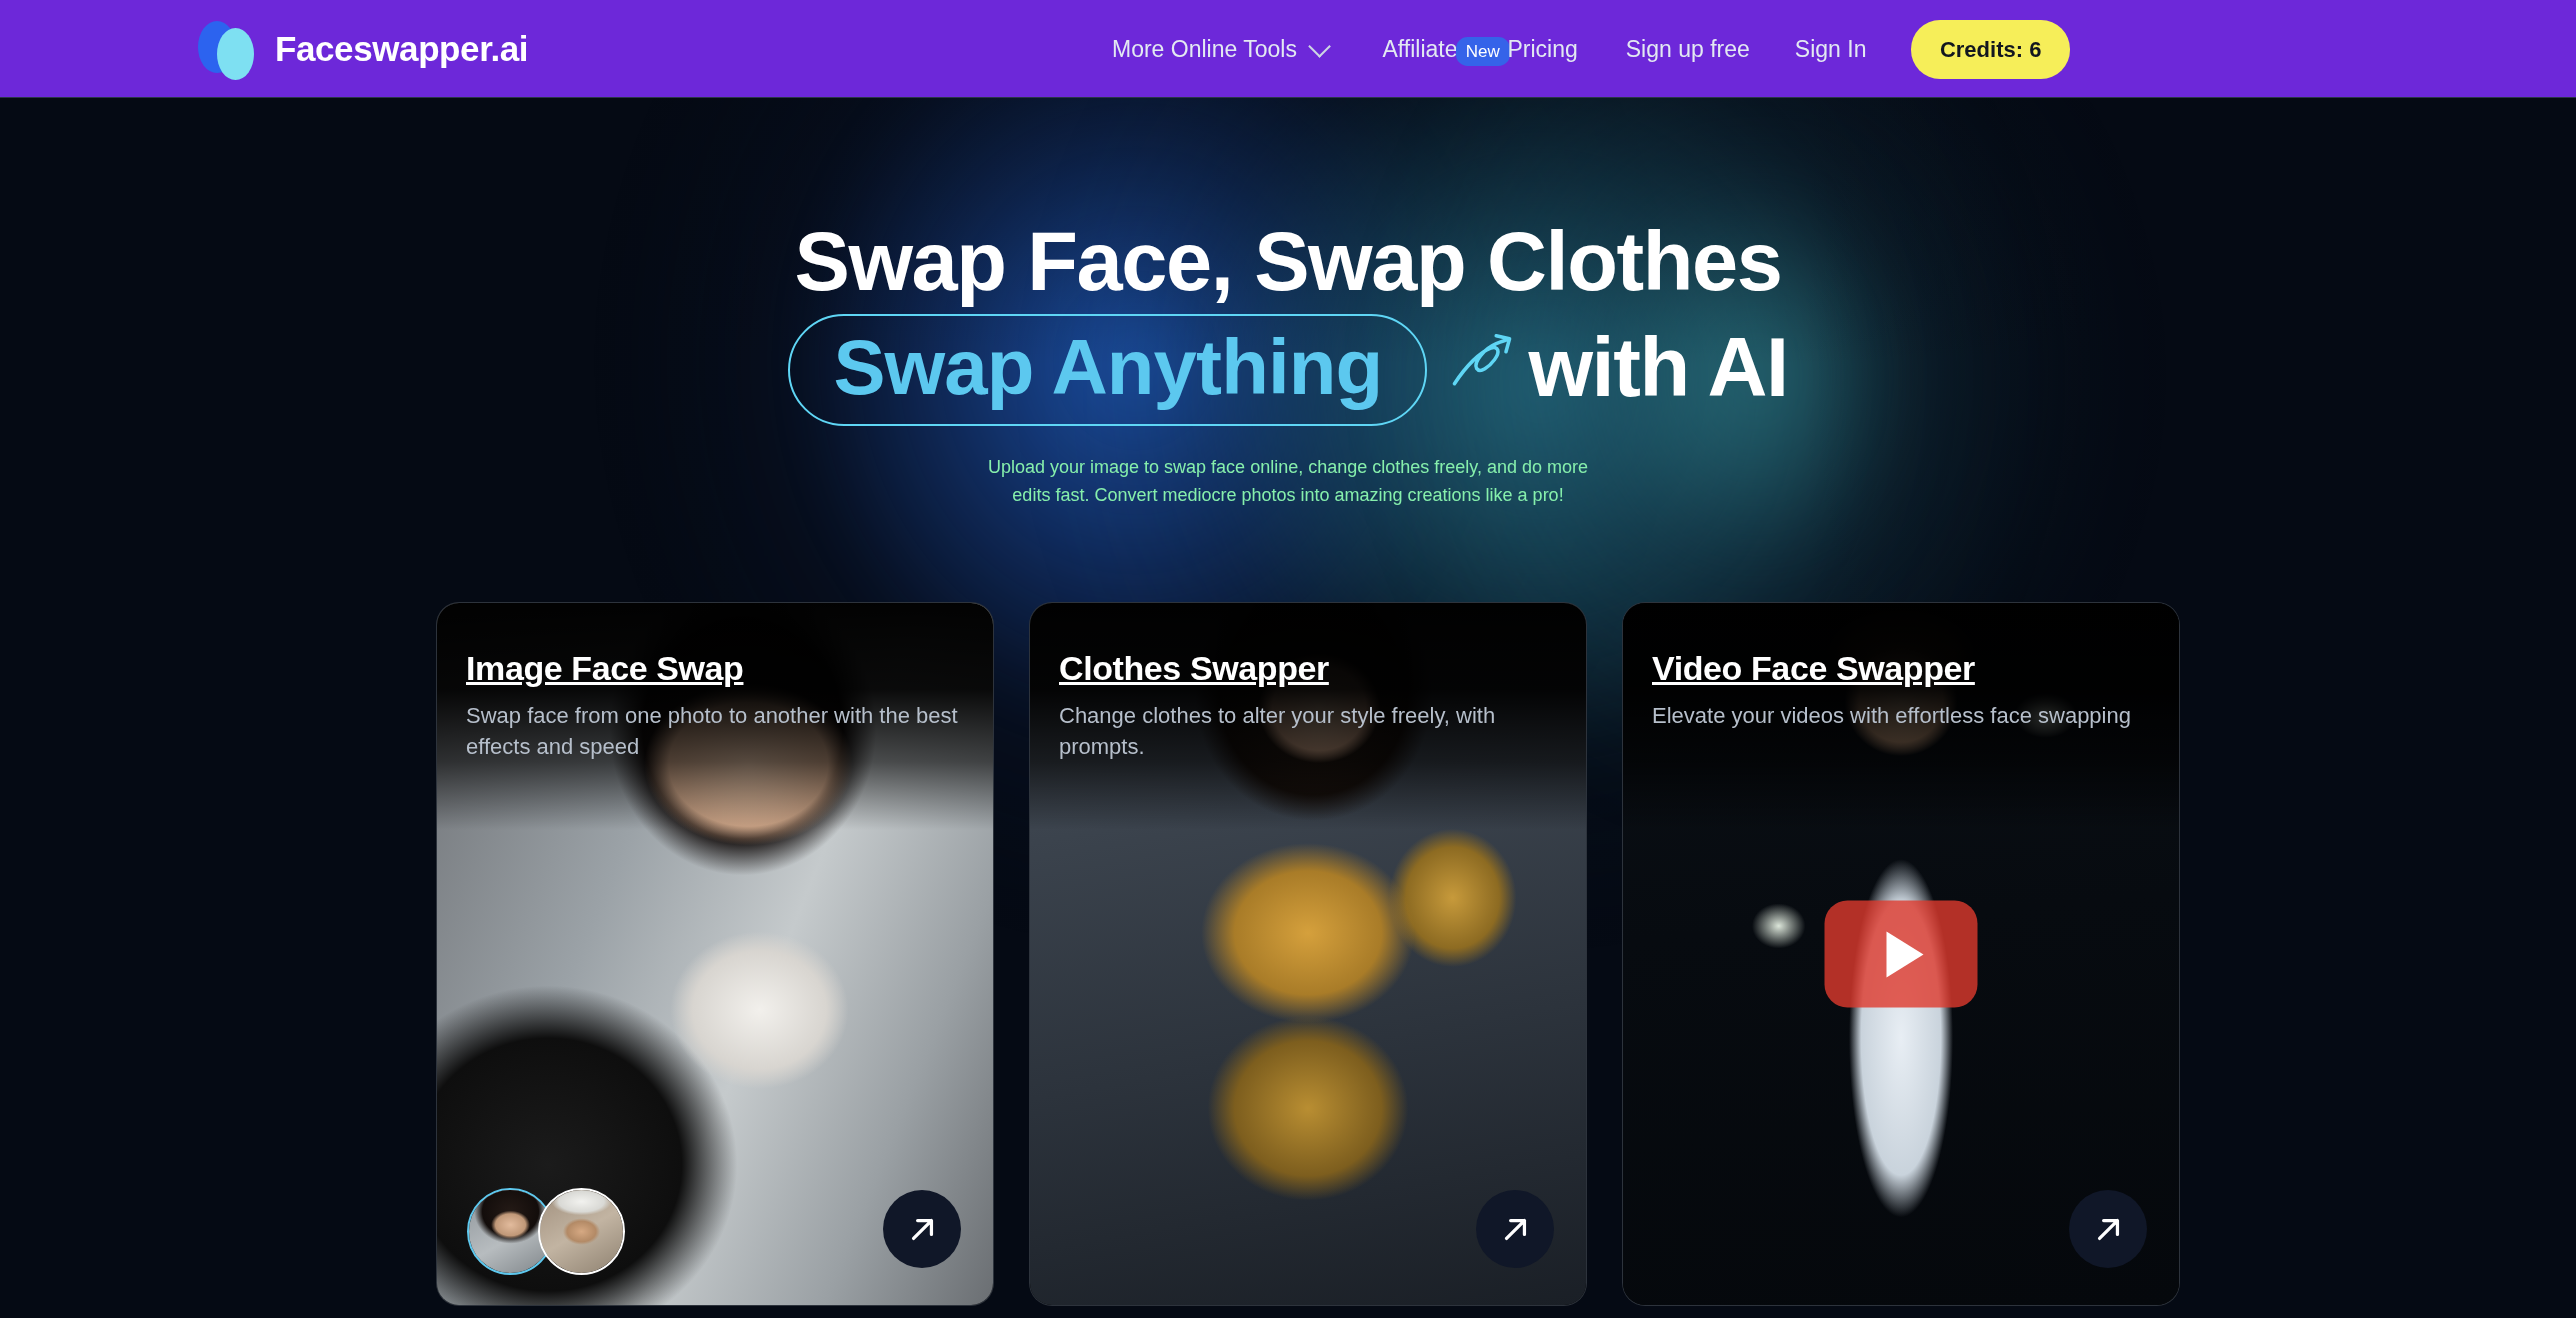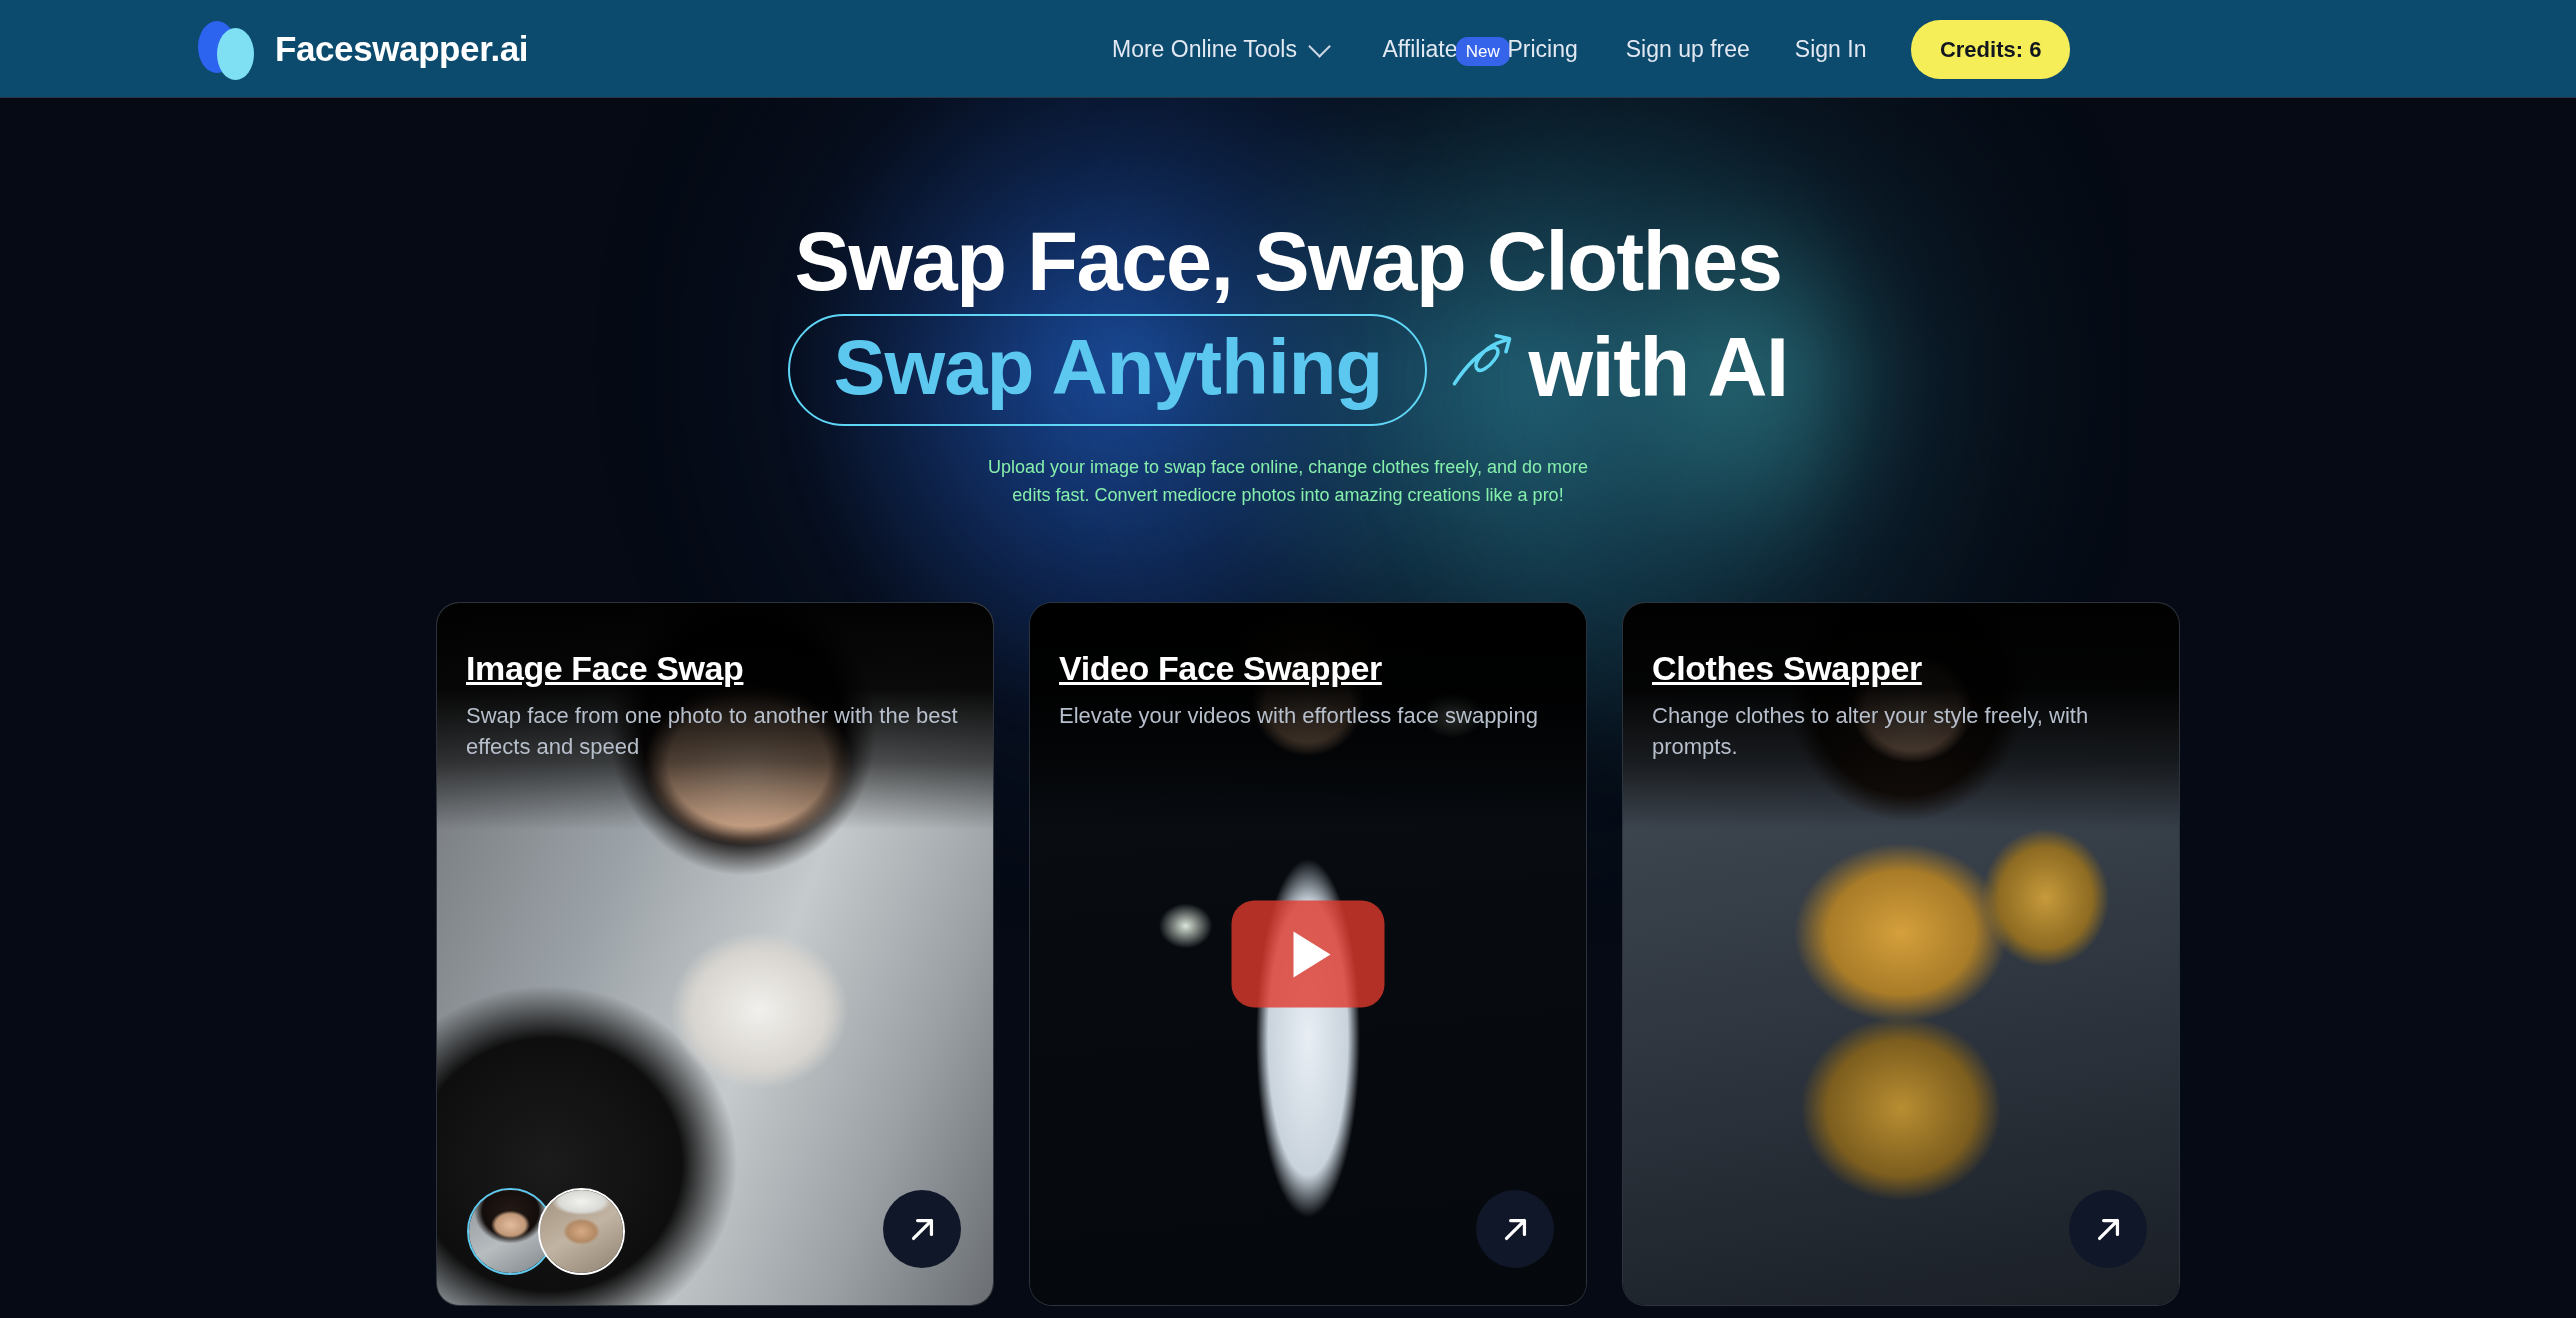--- a/index.html
+++ b/index.html
@@ -38,21 +38,21 @@
     background:linear-gradient(90deg, rgba(5,10,20,0.97) 0%, rgba(5,10,20,0.55) 14%, rgba(5,10,20,0) 30%, rgba(5,10,20,0) 70%, rgba(5,10,20,0.55) 86%, rgba(5,10,20,0.97) 100%);
   }
   .vignette-b {
     position:absolute; inset:0;
     background:linear-gradient(180deg, rgba(5,10,20,0.35) 0%, rgba(5,10,20,0) 22%, rgba(5,10,20,0) 55%, rgba(5,10,20,0.75) 90%, rgba(5,10,20,0.95) 100%);
   }
 
   
   .navbar {
     position:absolute; left:0; top:0; width:2576px; height:98px;
-    background:#0c4a6e;
+    background:#6d28d9;
     border-bottom:0.9px solid #2a3547;
     display:flex; align-items:center;
     z-index:40;
   }
   .brand { position:absolute; left:198px; top:0; height:98px; display:flex; align-items:center; gap:18px; cursor:pointer; }
   .logo-mark { position:relative; width:59px; height:59px; }
   .logo-mark .e1 {
     position:absolute; left:0; top:1.8px; width:38px; height:52px;
     border-radius:50%; background:#2c63ef;
   }
@@ -317,45 +317,45 @@
         </div>
       </div>
       <div class="go-btn">
         <svg width="39" height="39" viewBox="0 0 24 24" fill="none">
           <path d="M6.5 17.5 L17.5 6.5 M9 6.5 H17.5 V15" stroke="#ffffff" stroke-width="2" stroke-linecap="round" stroke-linejoin="round"></path>
         </svg>
       </div>
     </div>
 
     <div class="card">
+      <div class="card-photo photo2"></div>
+      <div class="card-overlay"></div>
+      <div class="card-text">
+        <div class="card-title">Clothes Swapper</div>
+        <div class="card-desc">Change clothes to alter your style freely, with prompts.</div>
+      </div>
+      <div class="go-btn">
+        <svg width="39" height="39" viewBox="0 0 24 24" fill="none">
+          <path d="M6.5 17.5 L17.5 6.5 M9 6.5 H17.5 V15" stroke="#ffffff" stroke-width="2" stroke-linecap="round" stroke-linejoin="round"></path>
+        </svg>
+      </div>
+    </div>
+
+    <div class="card">
       <div class="card-photo photo3"></div>
       <div class="card-overlay"></div>
       <div class="card-text">
         <div class="card-title">Video Face Swapper</div>
         <div class="card-desc">Elevate your videos with effortless face swapping</div>
       </div>
       <div class="yt-btn">
         <div class="yt-tri"></div>
       </div>
       <div class="go-btn">
         <svg width="39" height="39" viewBox="0 0 24 24" fill="none">
           <path d="M6.5 17.5 L17.5 6.5 M9 6.5 H17.5 V15" stroke="#ffffff" stroke-width="2" stroke-linecap="round" stroke-linejoin="round"></path>
         </svg>
       </div>
     </div>
 
-    <div class="card">
-      <div class="card-photo photo2"></div>
-      <div class="card-overlay"></div>
-      <div class="card-text">
-        <div class="card-title">Clothes Swapper</div>
-        <div class="card-desc">Change clothes to alter your style freely, with prompts.</div>
-      </div>
-      <div class="go-btn">
-        <svg width="39" height="39" viewBox="0 0 24 24" fill="none">
-          <path d="M6.5 17.5 L17.5 6.5 M9 6.5 H17.5 V15" stroke="#ffffff" stroke-width="2" stroke-linecap="round" stroke-linejoin="round"></path>
-        </svg>
-      </div>
-    </div>
-
   </div>
 </div>
 
 
 </body></html>

